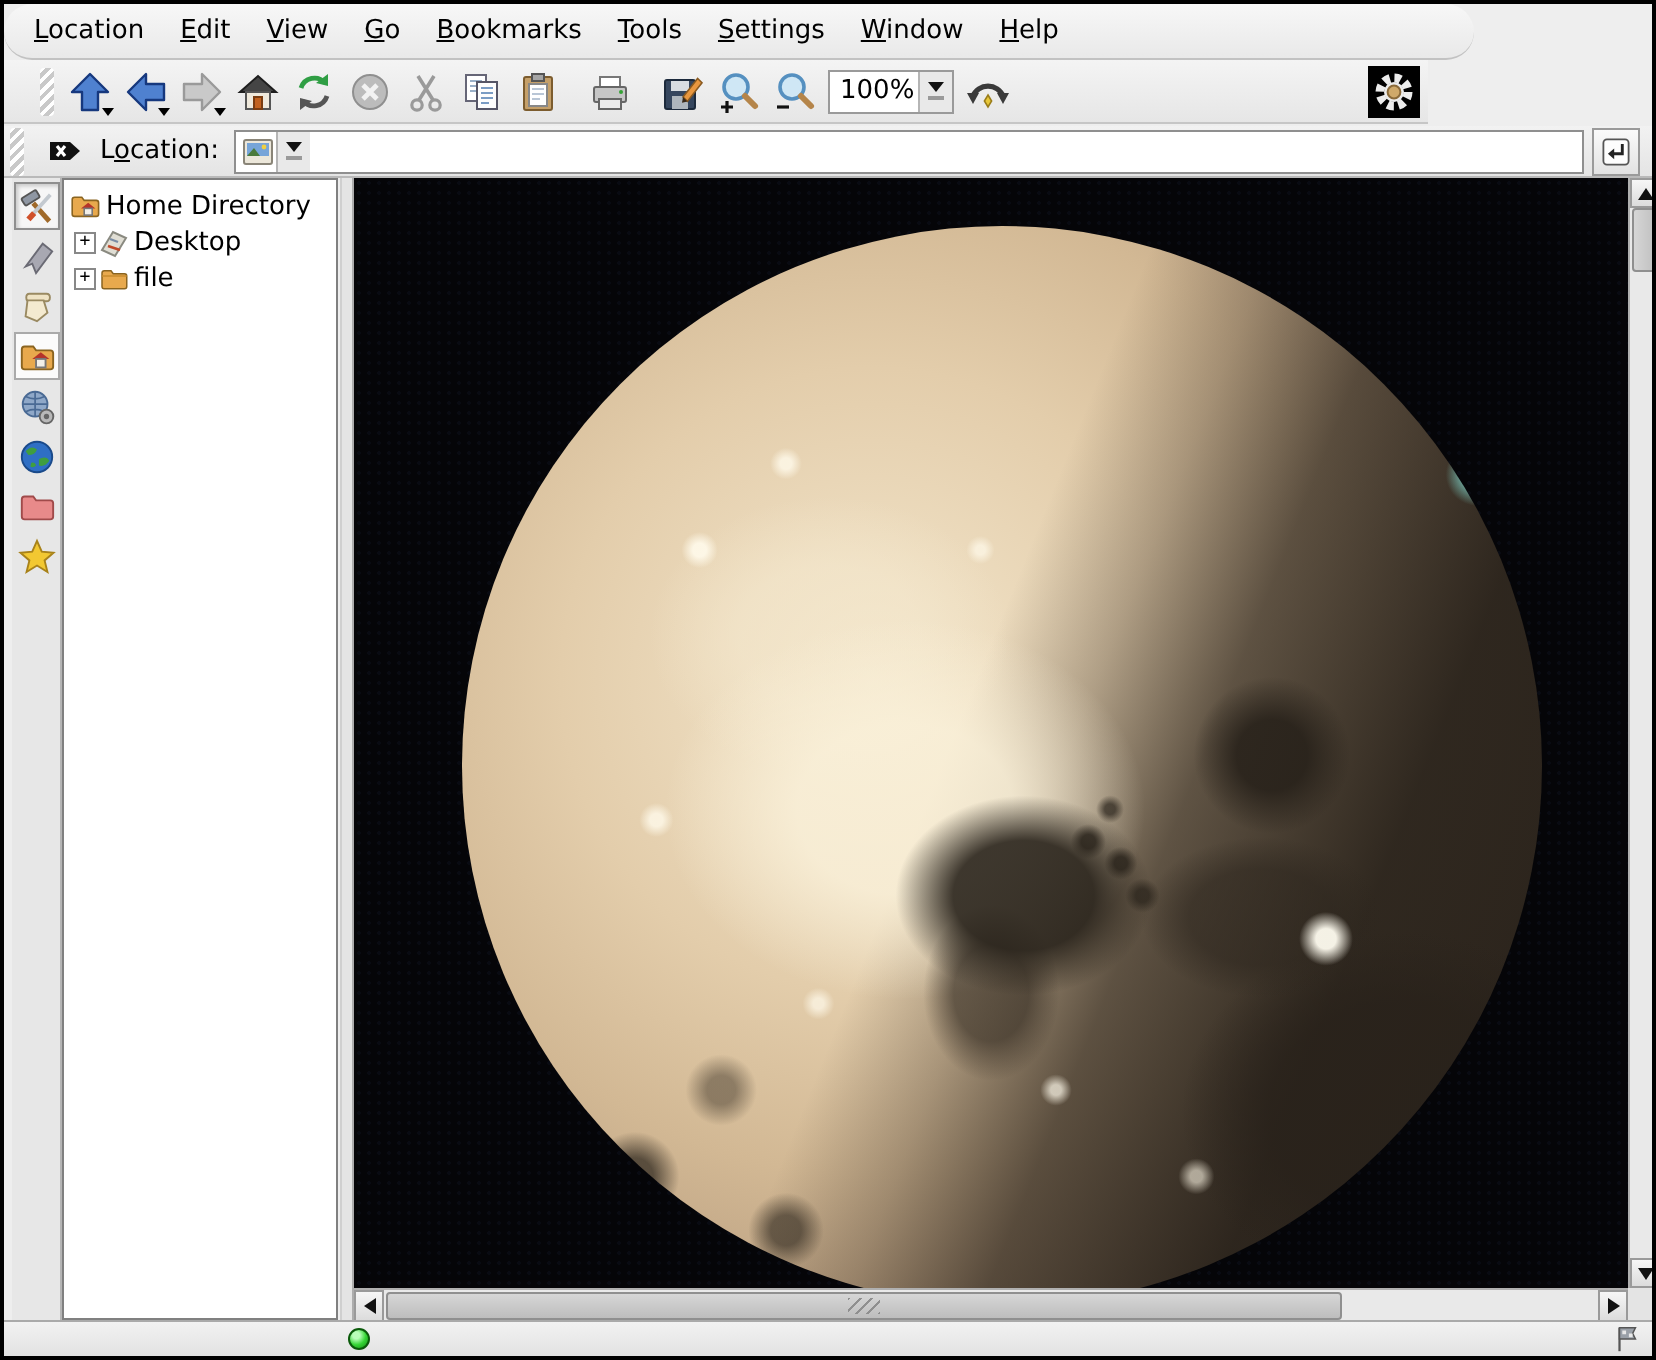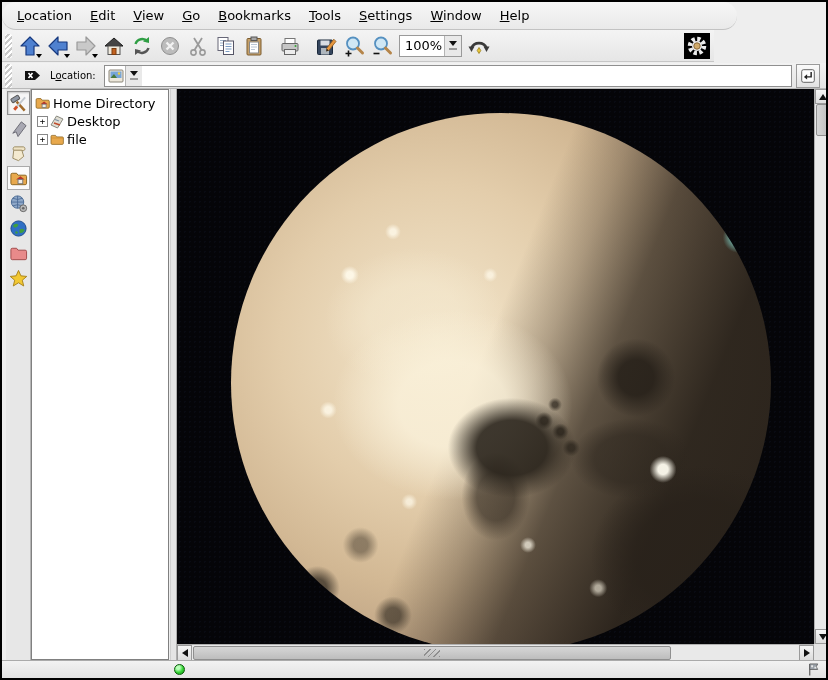--- a/index.html
+++ b/index.html
@@ -16,21 +16,21 @@
     border-bottom:1px solid #c2c2c2;
     display:flex; align-items:center; padding-left:6px;border-radius:14px;
   }
   .menu-item { font-size:13px; color:#000; padding:4px 9px; cursor:default; }
   .accel { text-decoration:underline; }
   
   .toolbar {
     position:absolute; left:0; top:28px; width:712px; height:32px;
     background:linear-gradient(#f4f4f4,#e6e6e6);
     border-bottom:1px solid #c6c6c6;
-    display:flex; align-items:center; padding:0 4px 0 2px;
+    display:flex; align-items:center; padding:0 4px 0 17px;
   }
   .handle {
     width:7px; height:24px; margin:0 4px 0 1px;
     background:repeating-linear-gradient(135deg,#ffffff 0 2px,#c9c9c9 2px 4px);
     border-radius:2px;
   }
   .tbtn {
     position:relative; width:28px; height:28px; border:0; background:transparent;
     display:flex; align-items:center; justify-content:center; padding:0;
   }
@@ -57,21 +57,21 @@
     margin-left:auto; width:26px; height:26px; background:#000;
     display:flex; align-items:center; justify-content:center;
   }
   
   .locationbar {
     position:absolute; left:0; top:61px; width:824px; height:26px;
     background:linear-gradient(#f2f2f2,#e4e4e4);
     border-bottom:1px solid #b9b9b9;
     display:flex; align-items:center; padding:0 6px 0 2px; gap:4px;
   }
-  .loc-label { font-size:10px; color:#000; margin:0 4px 0 2px; white-space:nowrap; }
+  .loc-label { font-size:13px; color:#000; margin:0 4px 0 2px; white-space:nowrap; }
   .url-combo {
     flex:1; height:22px; border:1px solid #8f8f8f; background:#fff;
     display:flex; align-items:center; padding-left:3px;
   }
   .url-text { flex:1; font-size:13px; color:#000; border:0; outline:none; background:transparent;
     font-family:"DejaVu Sans","Liberation Sans",sans-serif; padding-left:4px; }
   .go-btn { width:24px; height:24px; border:1px solid #9a9a9a; background:linear-gradient(#fafafa,#e2e2e2);
     display:flex; align-items:center; justify-content:center; }
   
   .main { position:absolute; left:4px; top:87px; width:824px; height:571px; }

